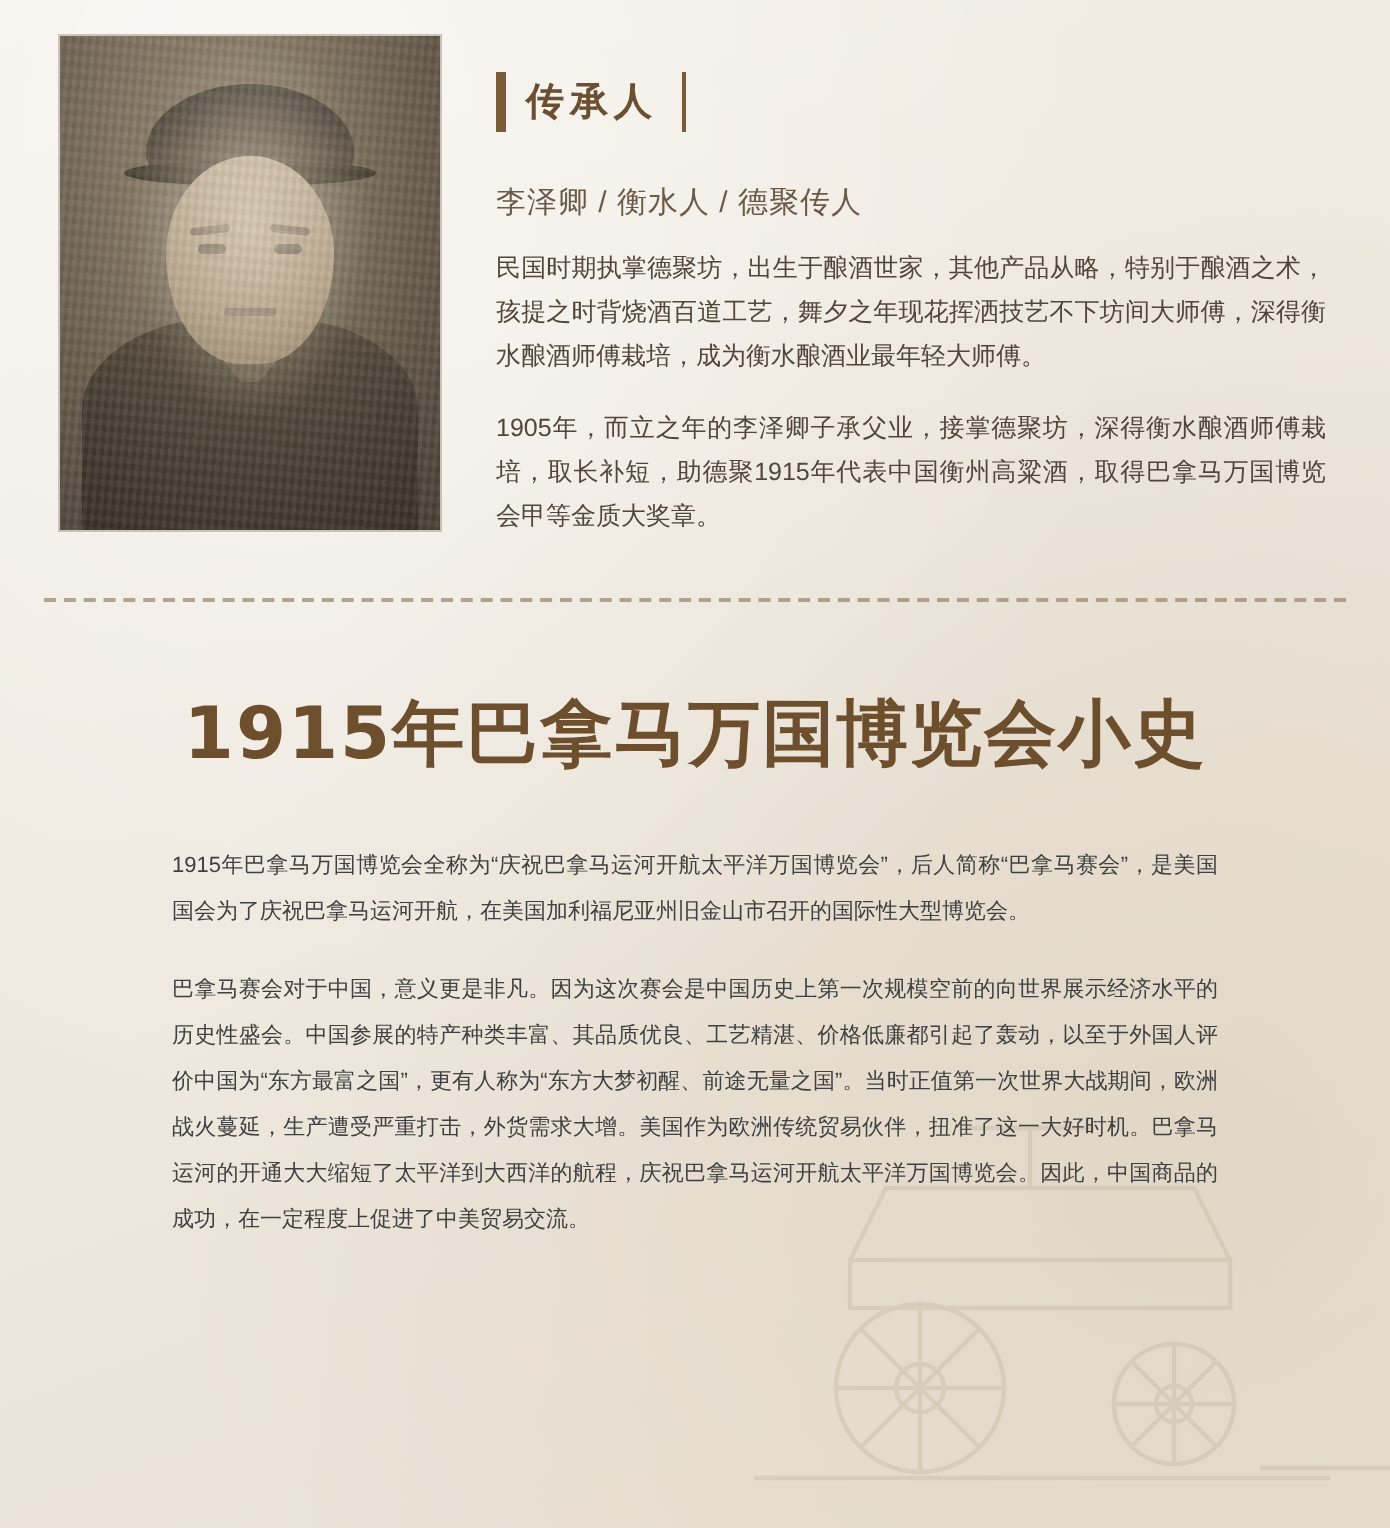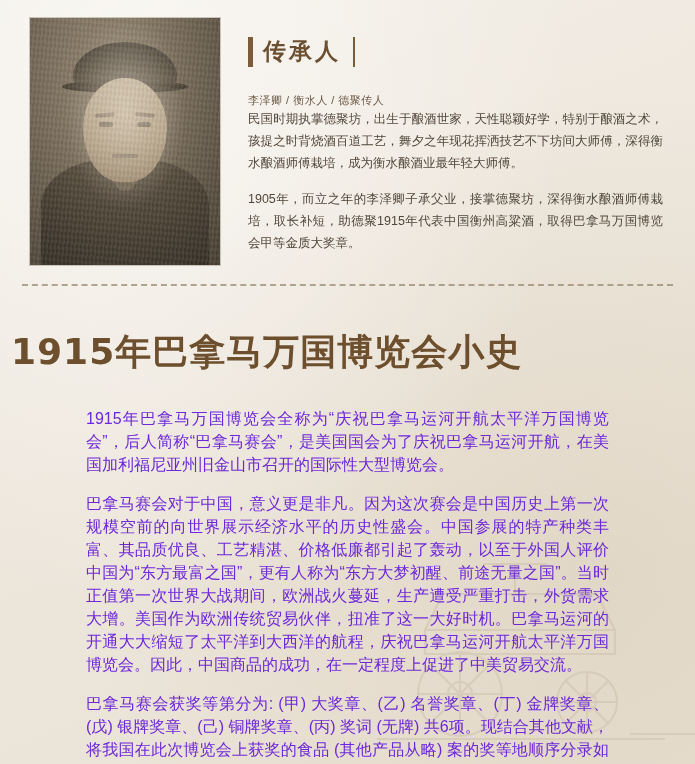--- a/index.html
+++ b/index.html
@@ -137,72 +137,72 @@
     align-items: center;
     gap: 10px;
     margin-bottom: 26px;
   }
   .bio-title .bar {
     width: 5px;
     height: 30px;
     background: #7a5c3a;
   }
   .bio-title .txt {
-    font-size: 23px;
+    font-size: 19px;
     font-weight: bold;
     color: #6b4f31;
     letter-spacing: 3px;
   }
   .bio-title .bar2 {
     width: 2px;
     height: 30px;
     background: #7a5c3a;
     margin-left: 2px;
   }
   .bio-meta {
-    font-size: 11px;
+    font-size: 15px;
     color: #6b5a47;
+    margin-bottom: 12px;
     letter-spacing: .5px;
   }
   .bio-p {
     font-size: 12.5px;
     line-height: 22px;
     color: #51463a;
     margin: 0 0 14px 0;
     text-align: justify;
   }
 
   
   .divider {
     margin: 16px 22px 0 22px;
     height: 1px;
     border-top: 2px dashed #9a8a72;
     opacity: .75;
   }
 
   
   .main-title {
-    text-align: left;
+    text-align: center;
     font-size: 36px;
     font-weight: bold;
     color: #6d4f2e;
     letter-spacing: 1px;
     margin: 42px 0 30px 0;
     font-family: "DejaVu Sans", "Liberation Sans", sans-serif;
-    padding-left: 11px;
   }
 
   
   .article {
     padding: 0 86px 0 86px;
   }
   .article p {
-    font-size: 16px;
+    font-size: 11px;
     line-height: 23px;
-    color: #6d28d9;
+    color: #404040;
     margin: 0 0 16px 0;
     text-align: justify;
   }
 </style>
 </head>
 <body>
 
 <div class="paper-bg"></div>
 
 <svg class="watermark" viewBox="0 0 330 230">
@@ -250,29 +250,28 @@
       </div>
     </div>
 
     <div class="bio">
       <div class="bio-title">
         <span class="bar"></span>
         <span class="txt">传承人</span>
         <span class="bar2"></span>
       </div>
       <div class="bio-meta">李泽卿 / 衡水人 / 德聚传人</div>
-      <p class="bio-p">民国时期执掌德聚坊，出生于酿酒世家，天性聪颖好学，特别于酿酒之术，孩提之时背烧酒百道工艺，舞夕之年现花挥洒技艺不下坊间大师傅，深得衡水酿酒师傅栽培，成为衡水酿酒业最年轻大师傅。</p>
+      <p class="bio-p">民国时期执掌德聚坊，出生于酿酒世家，其他产品从略，特别于酿酒之术，孩提之时背烧酒百道工艺，舞夕之年现花挥洒技艺不下坊间大师傅，深得衡水酿酒师傅栽培，成为衡水酿酒业最年轻大师傅。</p>
       <p class="bio-p">1905年，而立之年的李泽卿子承父业，接掌德聚坊，深得衡水酿酒师傅栽培，取长补短，助德聚1915年代表中国衡州高粱酒，取得巴拿马万国博览会甲等金质大奖章。</p>
     </div>
   </div>
 
   <div class="divider"></div>
 
   <h1 class="main-title">1915年巴拿马万国博览会小史</h1>
 
   <div class="article">
     <p>1915年巴拿马万国博览会全称为“庆祝巴拿马运河开航太平洋万国博览会”，后人简称“巴拿马赛会”，是美国国会为了庆祝巴拿马运河开航，在美国加利福尼亚州旧金山市召开的国际性大型博览会。</p>
     <p>巴拿马赛会对于中国，意义更是非凡。因为这次赛会是中国历史上第一次规模空前的向世界展示经济水平的历史性盛会。中国参展的特产种类丰富、其品质优良、工艺精湛、价格低廉都引起了轰动，以至于外国人评价中国为“东方最富之国”，更有人称为“东方大梦初醒、前途无量之国”。当时正值第一次世界大战期间，欧洲战火蔓延，生产遭受严重打击，外货需求大增。美国作为欧洲传统贸易伙伴，扭准了这一大好时机。巴拿马运河的开通大大缩短了太平洋到大西洋的航程，庆祝巴拿马运河开航太平洋万国博览会。因此，中国商品的成功，在一定程度上促进了中美贸易交流。</p>
-    <p>巴拿马赛会获奖等第分为: (甲) 大奖章、(乙) 名誉奖章、(丁) 金牌奖章、(戊) 银牌奖章、(己) 铜牌奖章、(丙) 奖词 (无牌) 共6项。现结合其他文献，将我国在此次博览会上获奖的食品 (其他产品从略) 案的奖等地顺序分录如下: (现只列酒品)</p>
 
   </div>
 
 </div>
 
 </body></html>

